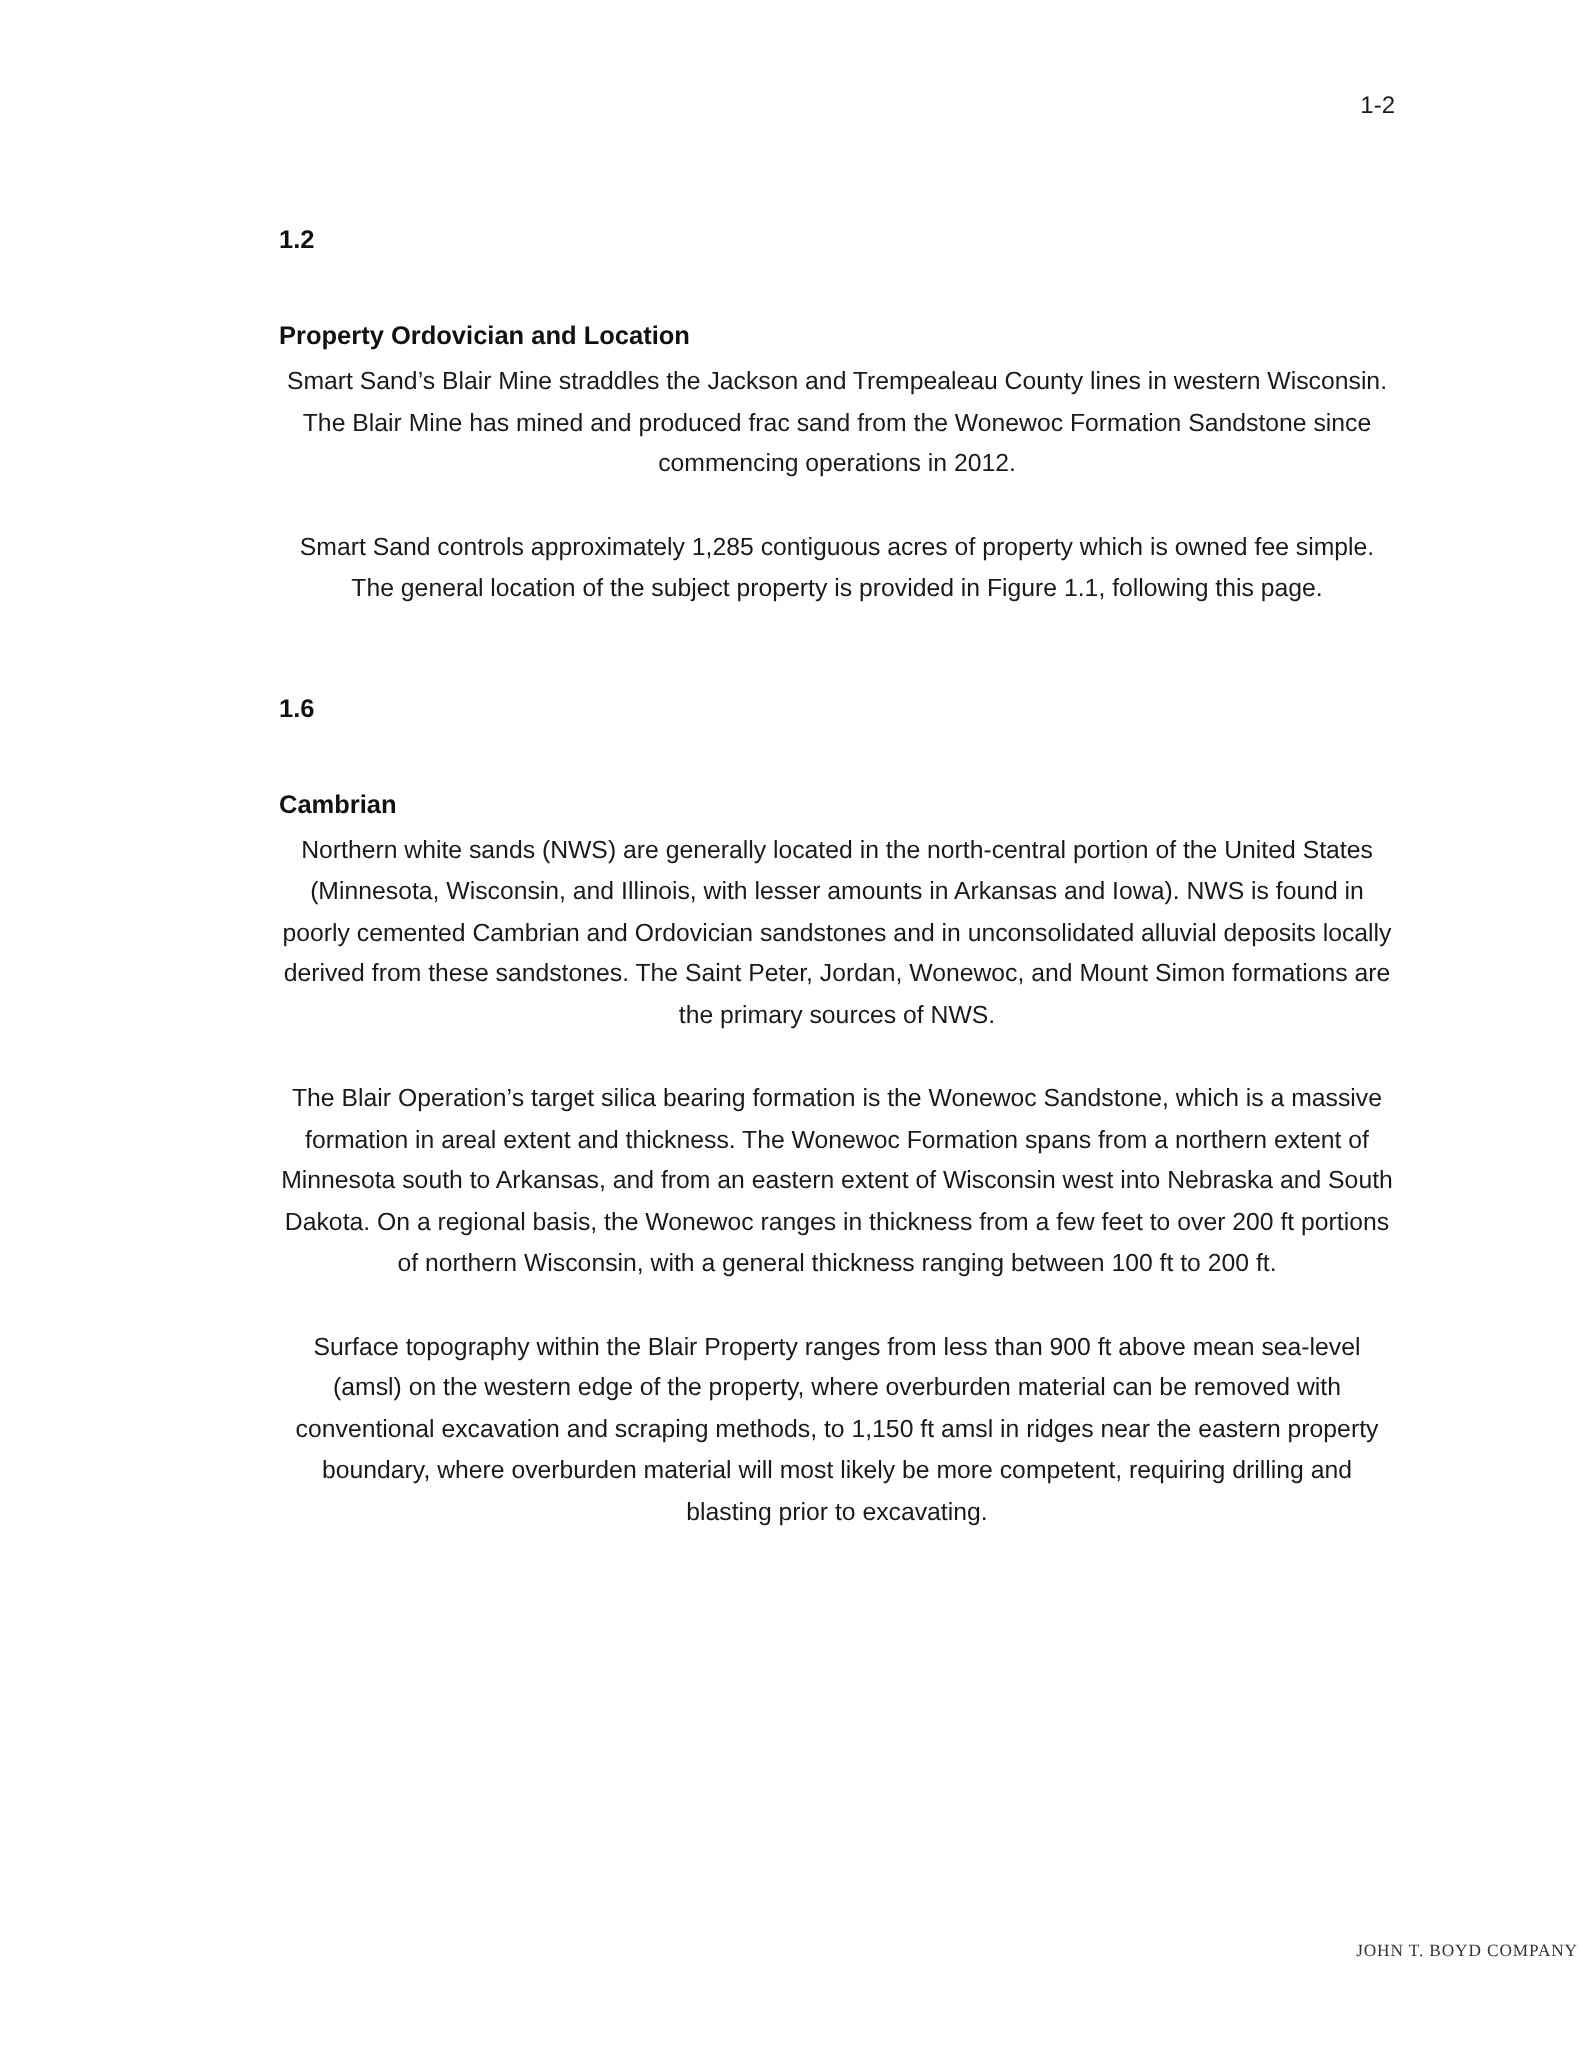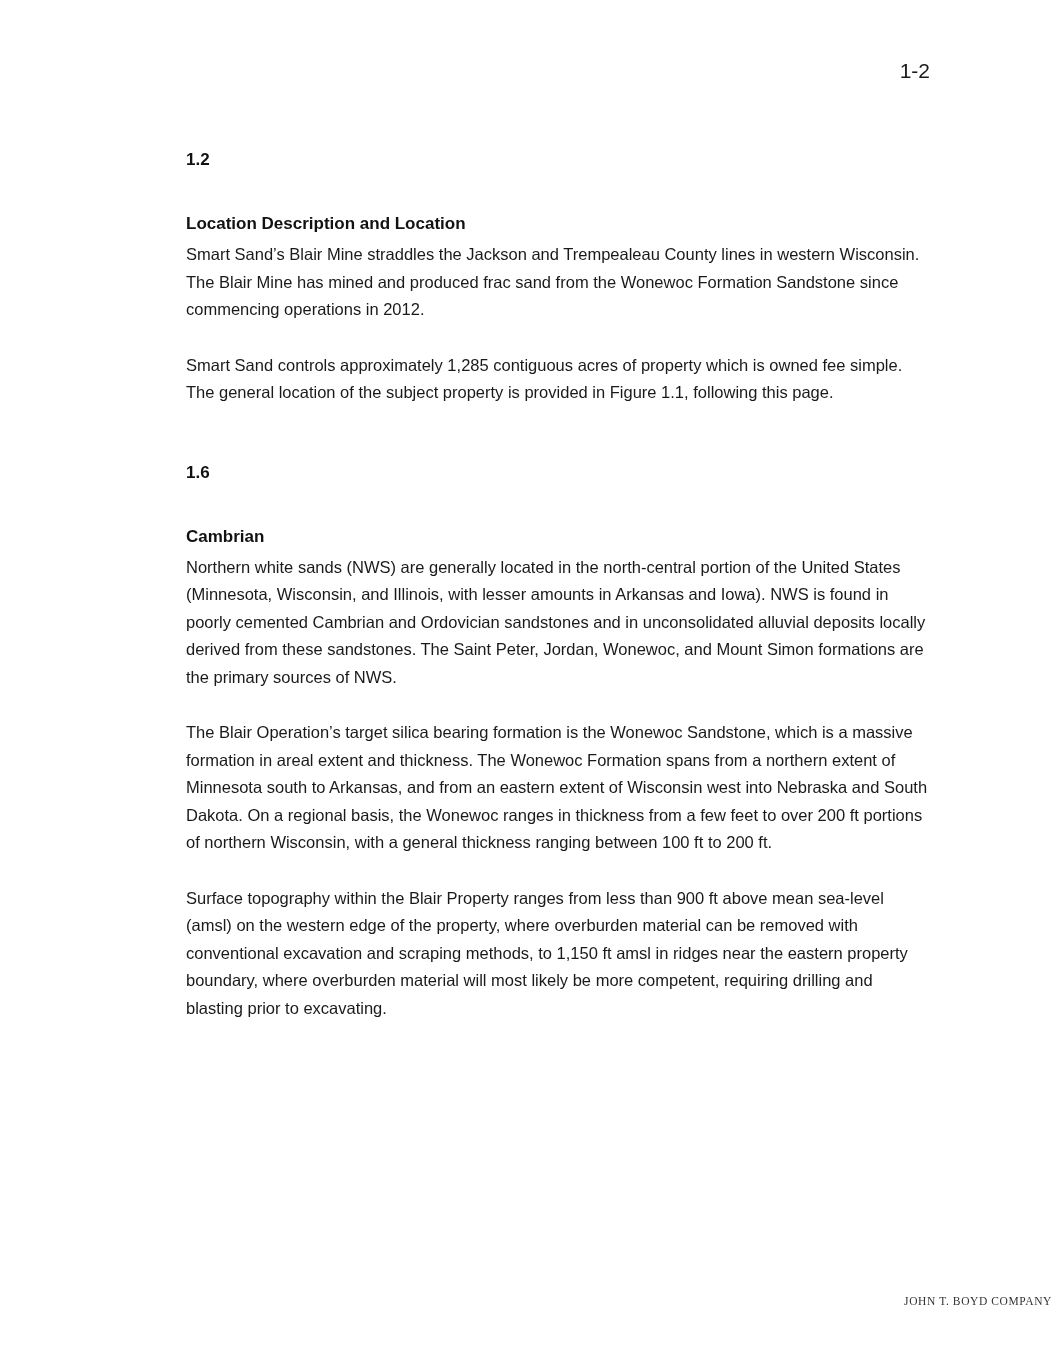--- a/index.html
+++ b/index.html
@@ -18,21 +18,21 @@
     position: relative;
     width: 1055px;
     height: 1365px;
     background: #ffffff;
     box-sizing: border-box;
     padding: 60px 125px 0 186px;
     overflow: hidden;
   }
   .page-number {
     text-align: right;
-    font-size: 21px;
+    font-size: 16px;
     line-height: 22px;
     color: #1a1a1a;
   }
   .content {
     margin-top: 64px;
     width: 744px;
   }
   .section-heading {
     display: flex;
     font-size: 17px;
@@ -48,20 +48,21 @@
     flex: 0 0 64px;
   }
   .section + .section {
     margin-top: 52px;
   }
   .section p {
     font-size: 16.5px;
     line-height: 27.5px;
     margin: 0 0 28px 0;
     color: #1a1a1a;
+    text-align: center;
   }
   .section p:last-child {
     margin-bottom: 0;
   }
   .footer {
     position: absolute;
     left: 0;
     right: 3px;
     bottom: 58px;
     text-align: right;
@@ -76,21 +77,21 @@
 
 <div class="page">
 
   <div class="page-number">1-2</div>
 
   <div class="content">
 
     <div class="section">
       <h2 class="section-heading">
         <span class="sec-num">1.2</span>
-        <span class="sec-title">Location Description and Location</span>
+        <span class="sec-title">Property Ordovician and Location</span>
       </h2>
       <p>Smart Sand’s Blair Mine straddles the Jackson and Trempealeau County lines in western Wisconsin. The Blair Mine has mined and produced frac sand from the Wonewoc Formation Sandstone since commencing operations in 2012.</p>
       <p>Smart Sand controls approximately 1,285 contiguous acres of property which is owned fee simple. The general location of the subject property is provided in Figure 1.1, following this page.</p>
     </div>
 
     <div class="section">
       <h2 class="section-heading">
         <span class="sec-num">1.6</span>
         <span class="sec-title">Cambrian</span>
       </h2>

